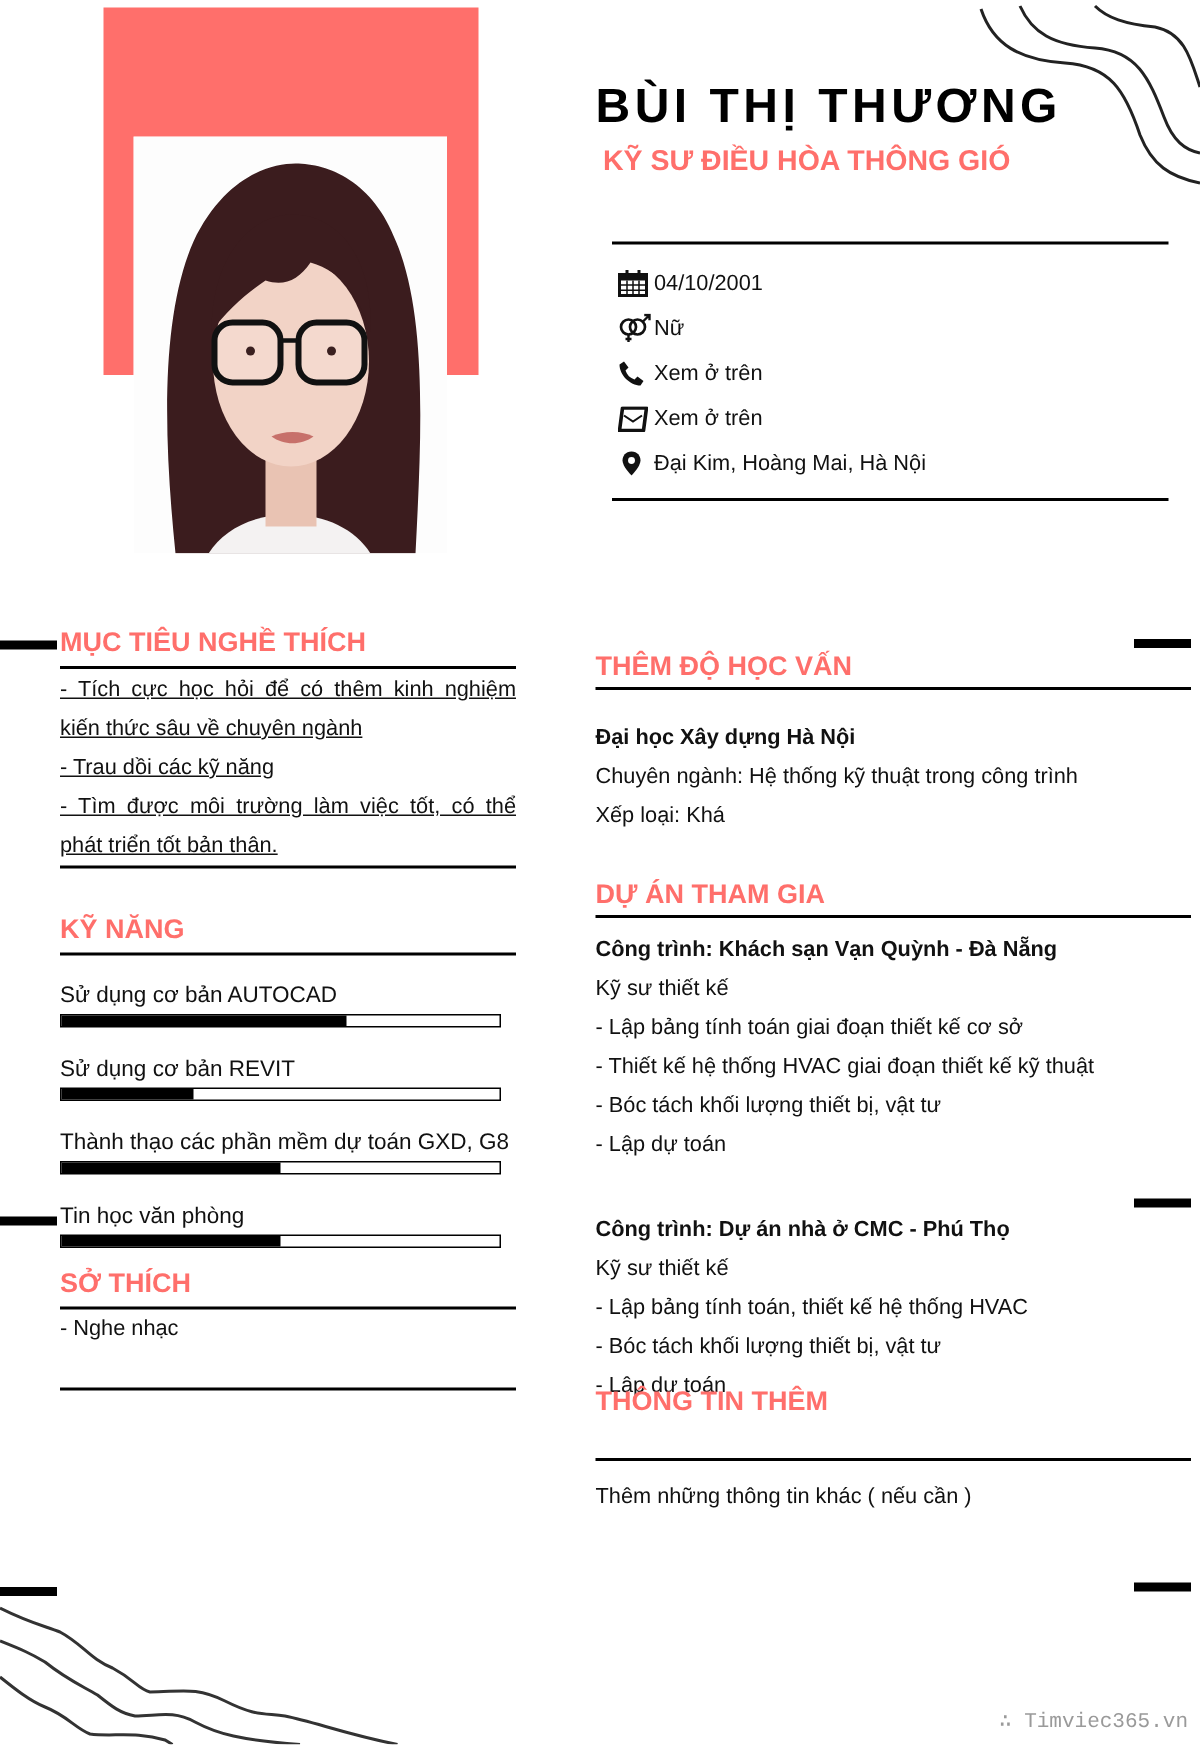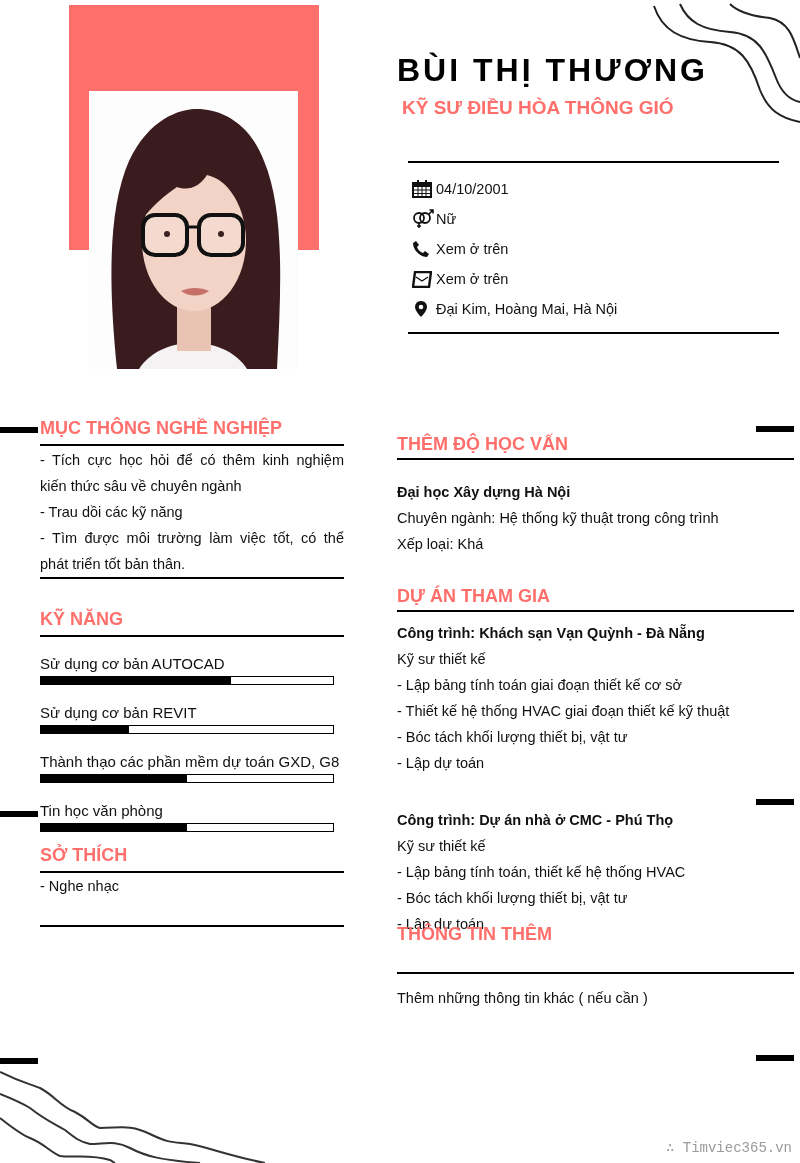--- a/index.html
+++ b/index.html
@@ -139,23 +139,23 @@
 
 <div class="abs rule" style="left:408px; top:332px; width:371px;"></div>
 
 <div class="abs side-mark" style="left:0; top:427px; width:38px;"></div>
 <div class="abs side-mark" style="left:756px; top:426px; width:38px;"></div>
 <div class="abs side-mark" style="left:0; top:811px; width:38px;"></div>
 <div class="abs side-mark" style="left:756px; top:799px; width:38px;"></div>
 <div class="abs side-mark" style="left:0; top:1058px; width:38px;"></div>
 <div class="abs side-mark" style="left:756px; top:1055px; width:38px;"></div>
 
-<div class="abs sec-title" style="left:40px; top:418px;">MỤC THÔNG NGHỀ NGHIỆP</div>
+<div class="abs sec-title" style="left:40px; top:418px;">MỤC TIÊU NGHỀ THÍCH</div>
 <div class="abs rule" style="left:40px; top:444px; width:304px;"></div>
-<div class="abs body-text justify" style="left:40px; top:447px; width:304px;">
+<div class="abs body-text justify" style="left:40px; top:447px; width:304px;text-decoration:underline;">
   <div>- Tích cực học hỏi để có thêm kinh nghiệm kiến thức sâu về chuyên ngành</div>
   <div>-  Trau dồi các kỹ năng</div>
   <div>- Tìm được môi trường làm việc tốt, có thể phát triển tốt bản thân.</div>
 </div>
 <div class="abs rule" style="left:40px; top:577px; width:304px;"></div>
 
 <div class="abs sec-title" style="left:40px; top:609px;">KỸ NĂNG</div>
 <div class="abs rule" style="left:40px; top:635px; width:304px;"></div>
 
 <div class="skill" style="top:654px;">

